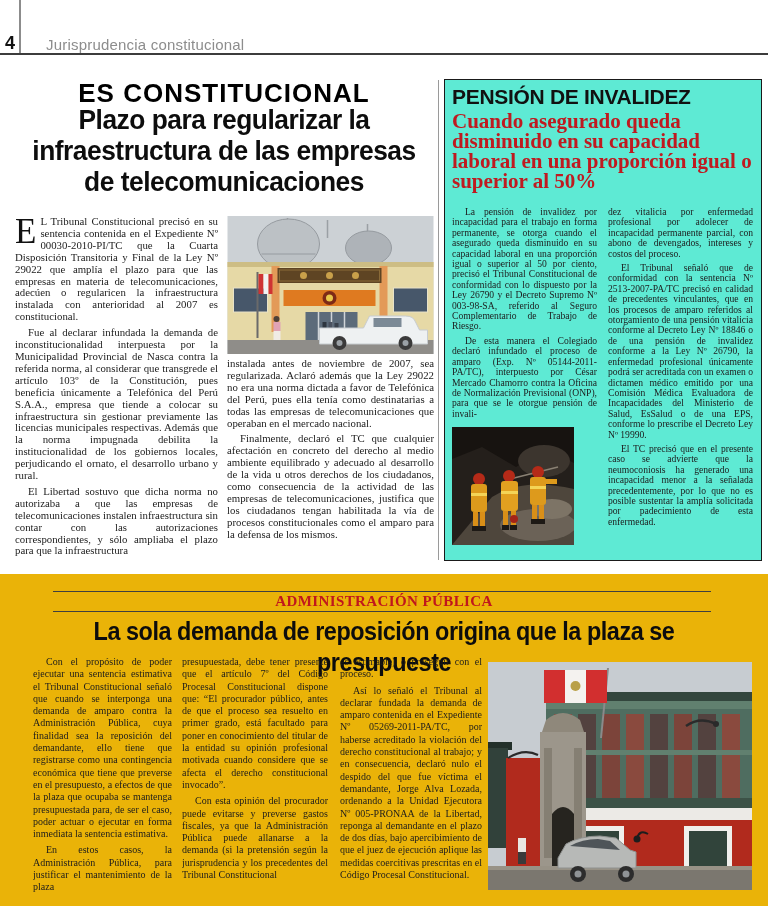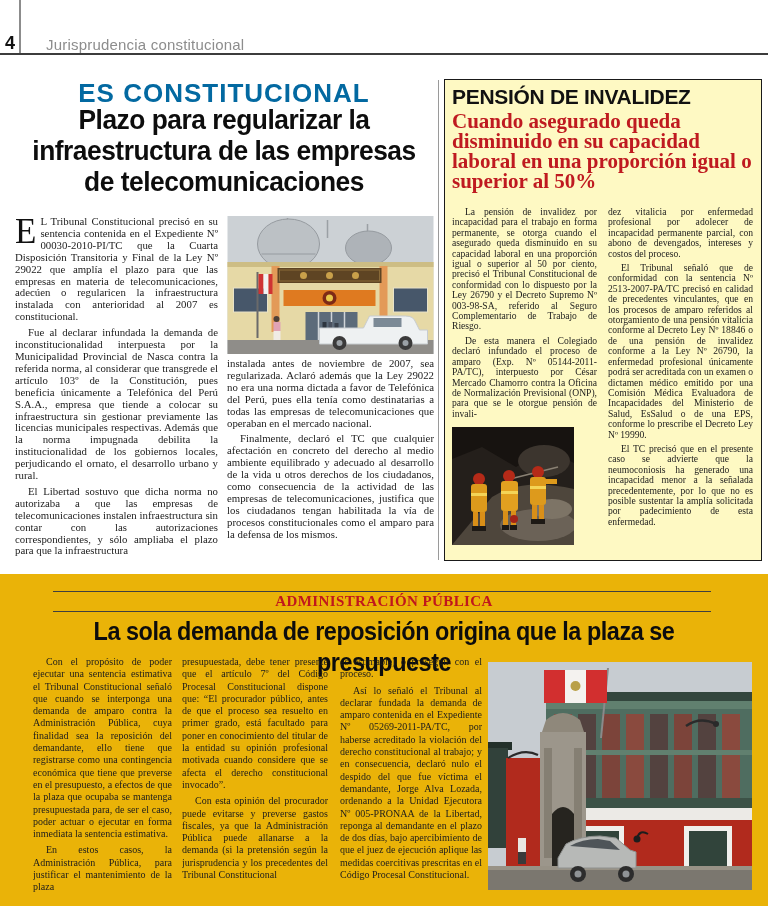--- a/index.html
+++ b/index.html
@@ -8,37 +8,37 @@
   .abs{position:absolute;}
 
   
   .page-num{left:5px;top:33px;font:bold 18px "Liberation Sans",sans-serif;color:#111;}
   .head-vline{left:19px;top:0;width:2px;height:53px;background:#8c8c8c;}
   .head-title{left:27px;top:36px;font:15px "Liberation Sans",sans-serif;color:#8d8d8d;letter-spacing:.2px;margin-left:19px;}
   .head-rule{left:0;top:53px;width:768px;height:2px;background:#3c3c3c;}
 
   
   .kicker{left:15px;top:78px;width:418px;text-align:center;font:bold 26px "Liberation Sans",sans-serif;
-          color:#0369a1;letter-spacing:1px;}
+          color:#000000;letter-spacing:1px;}
   .headline{left:8px;top:104px;width:432px;text-align:center;font:bold 28px "Liberation Sans",sans-serif;
             color:#0d0d0d;line-height:31px;letter-spacing:-.5px;transform:scaleX(.94);transform-origin:50% 0;}
   .lcol{top:216px;height:346px;overflow:hidden;font-size:10.8px;line-height:11.9px;text-align:justify;}
   .lcol1{left:15px;width:203px;}
   .lcol2{left:227px;width:207px;}
   .para{margin:0;}
   .para + .para{margin-top:4px;}
   .indent{text-indent:13px;}
   .dropcap{float:left;font-size:35px;line-height:29px;padding:1px 4px 0 0;color:#111;}
   .photo1{width:207px;height:138px;margin-bottom:4px;overflow:hidden;}
 
   .col-divider{left:438px;top:80px;width:1px;height:480px;background:#9a9a9a;}
 
   
   .rbox{left:444px;top:79px;width:318px;height:482px;border:1px solid #1a1a1a;box-sizing:border-box;
-        padding:4px 7px;background:#fef9c3;}
+        padding:4px 7px;background:#5eead4;}
   .rbox-title{font:bold 21px "Liberation Sans",sans-serif;color:#111;letter-spacing:-.3px;margin:1px 0 2px;}
   .rbox-sub{font:bold 21px "Liberation Serif",serif;color:#bf1a20;line-height:20px;margin:2px 0 0;}
   .rbox-cols{position:absolute;left:7px;top:127px;width:302px;display:flex;gap:11px;}
   .rbox-col{width:145px;font-size:9.6px;line-height:10.4px;text-align:justify;}
   .rbox-col1{height:218px;overflow:hidden;}
   .rbox-col2{height:340px;overflow:hidden;}
   .photo2{position:absolute;left:7px;top:347px;width:122px;height:118px;overflow:hidden;}
 
   
   .bottom{left:0;top:574px;width:768px;height:332px;background:#eab308;}

